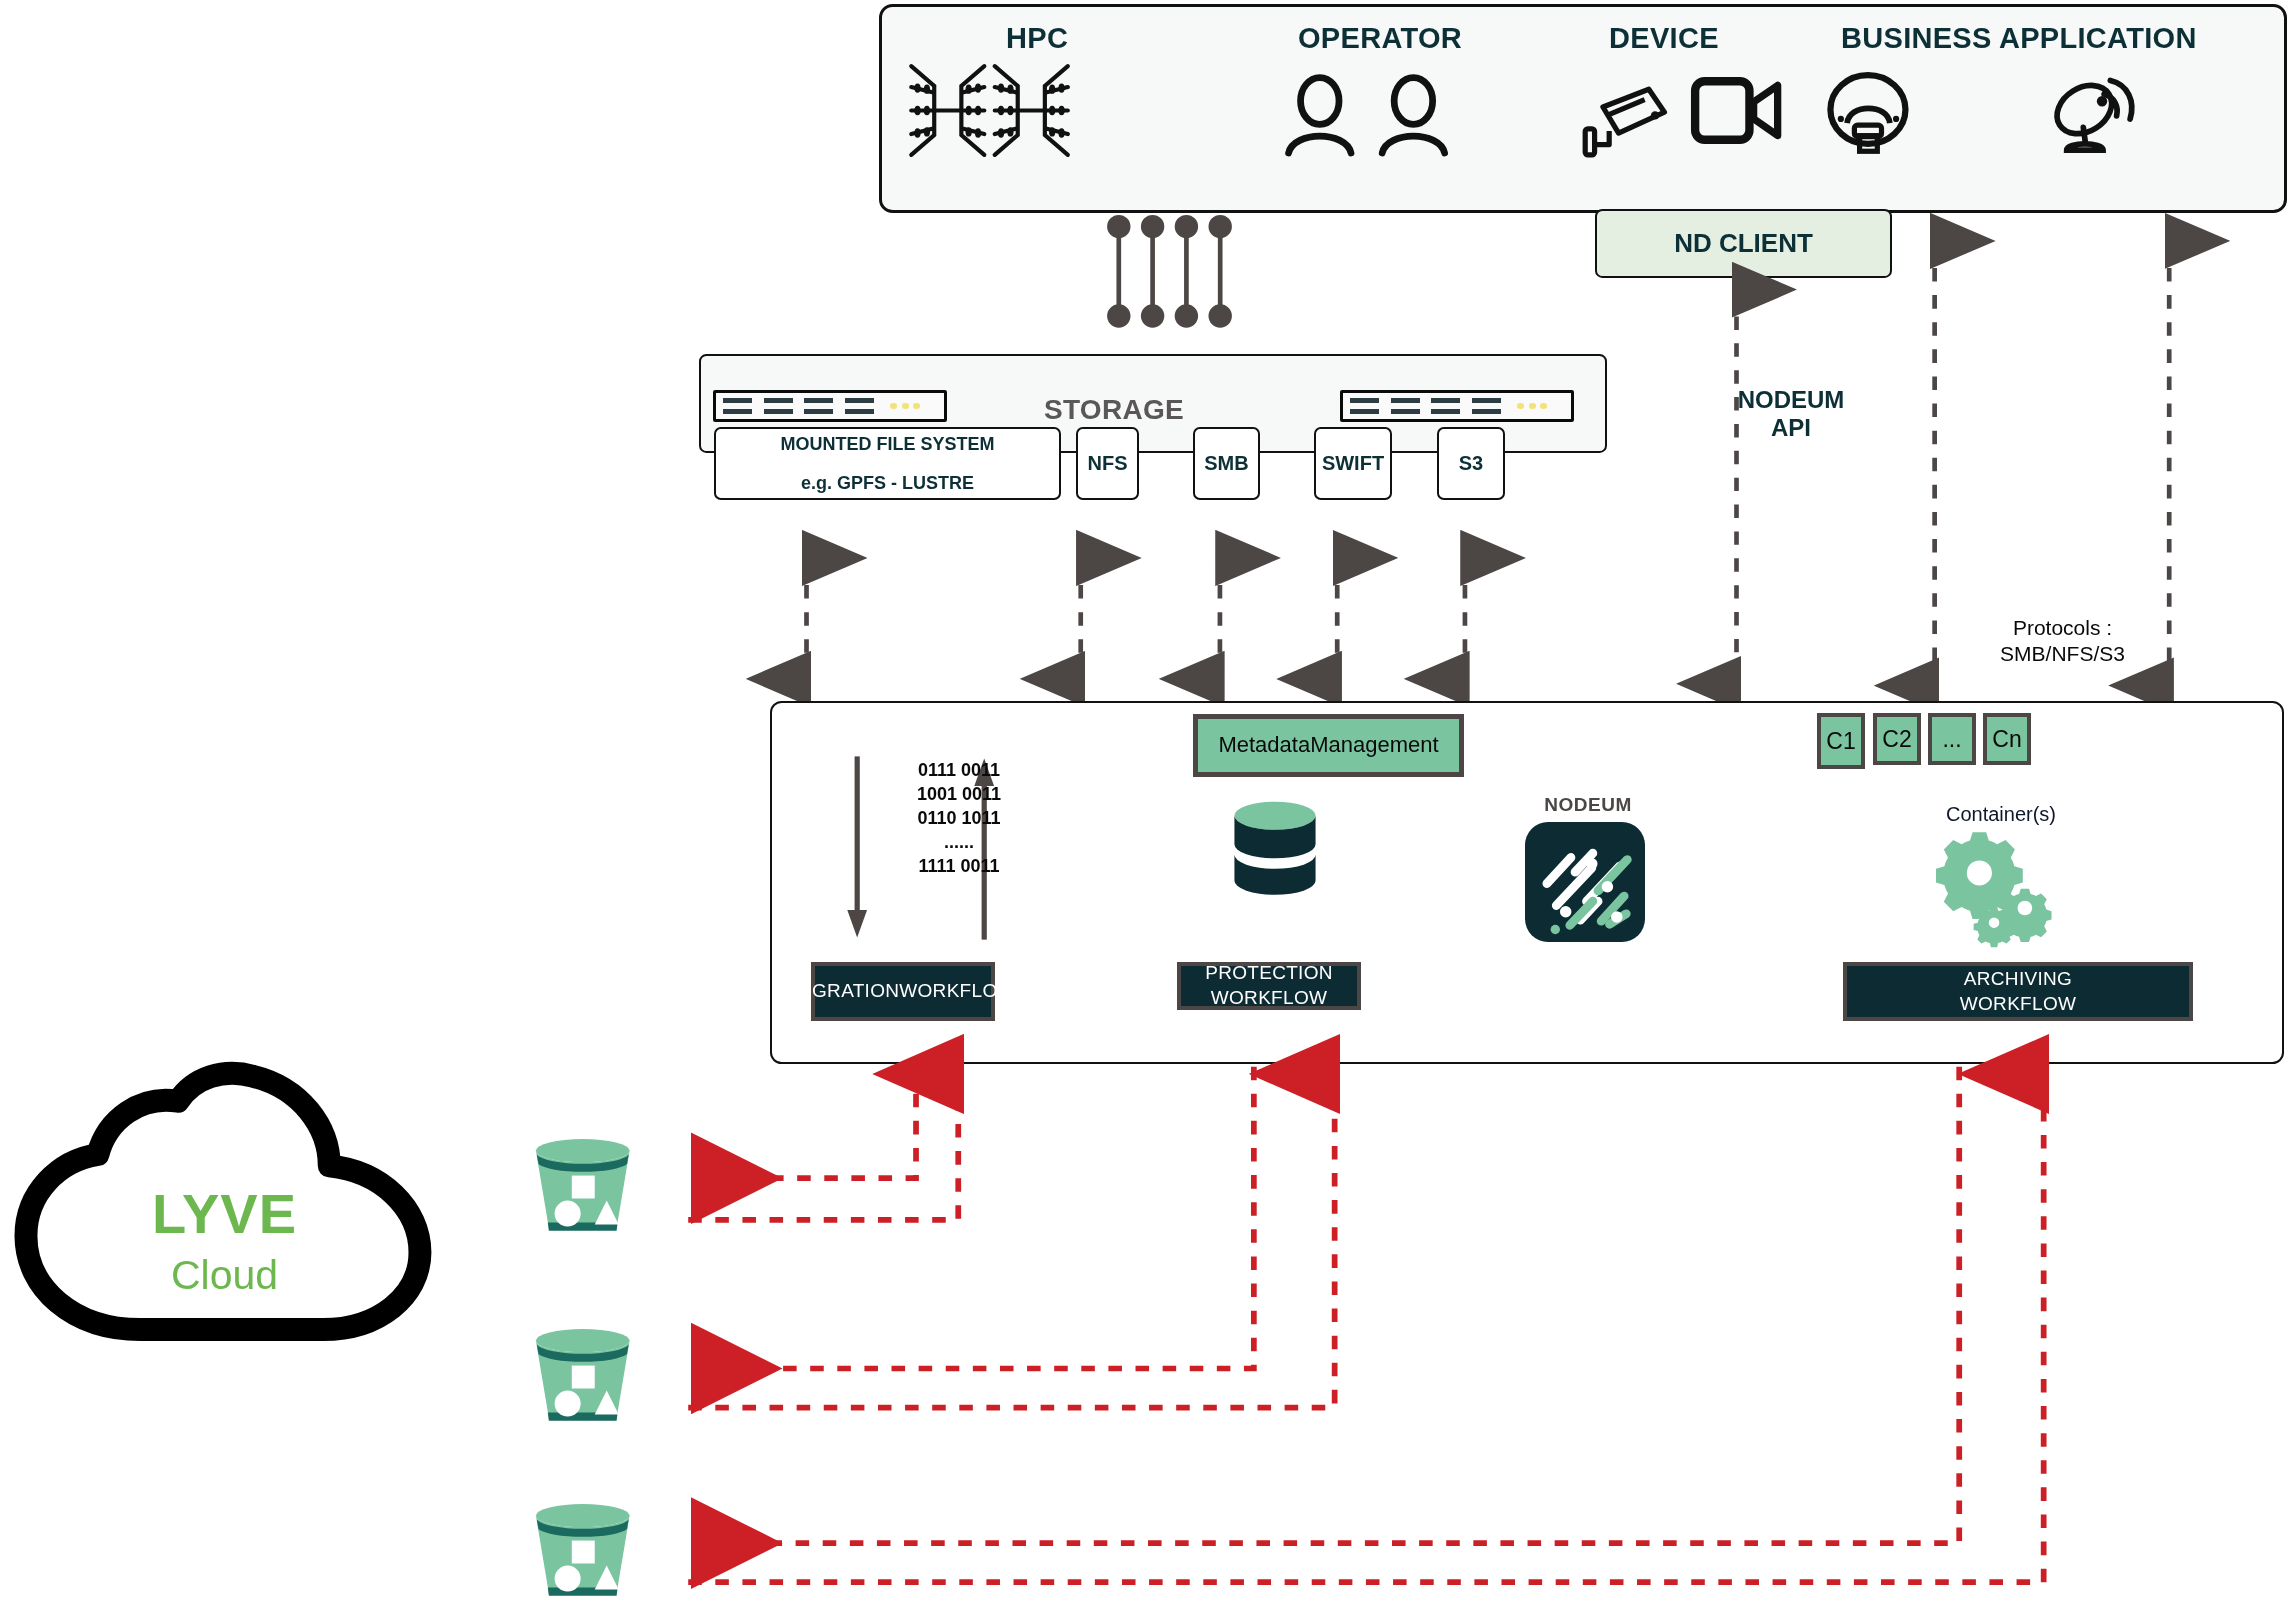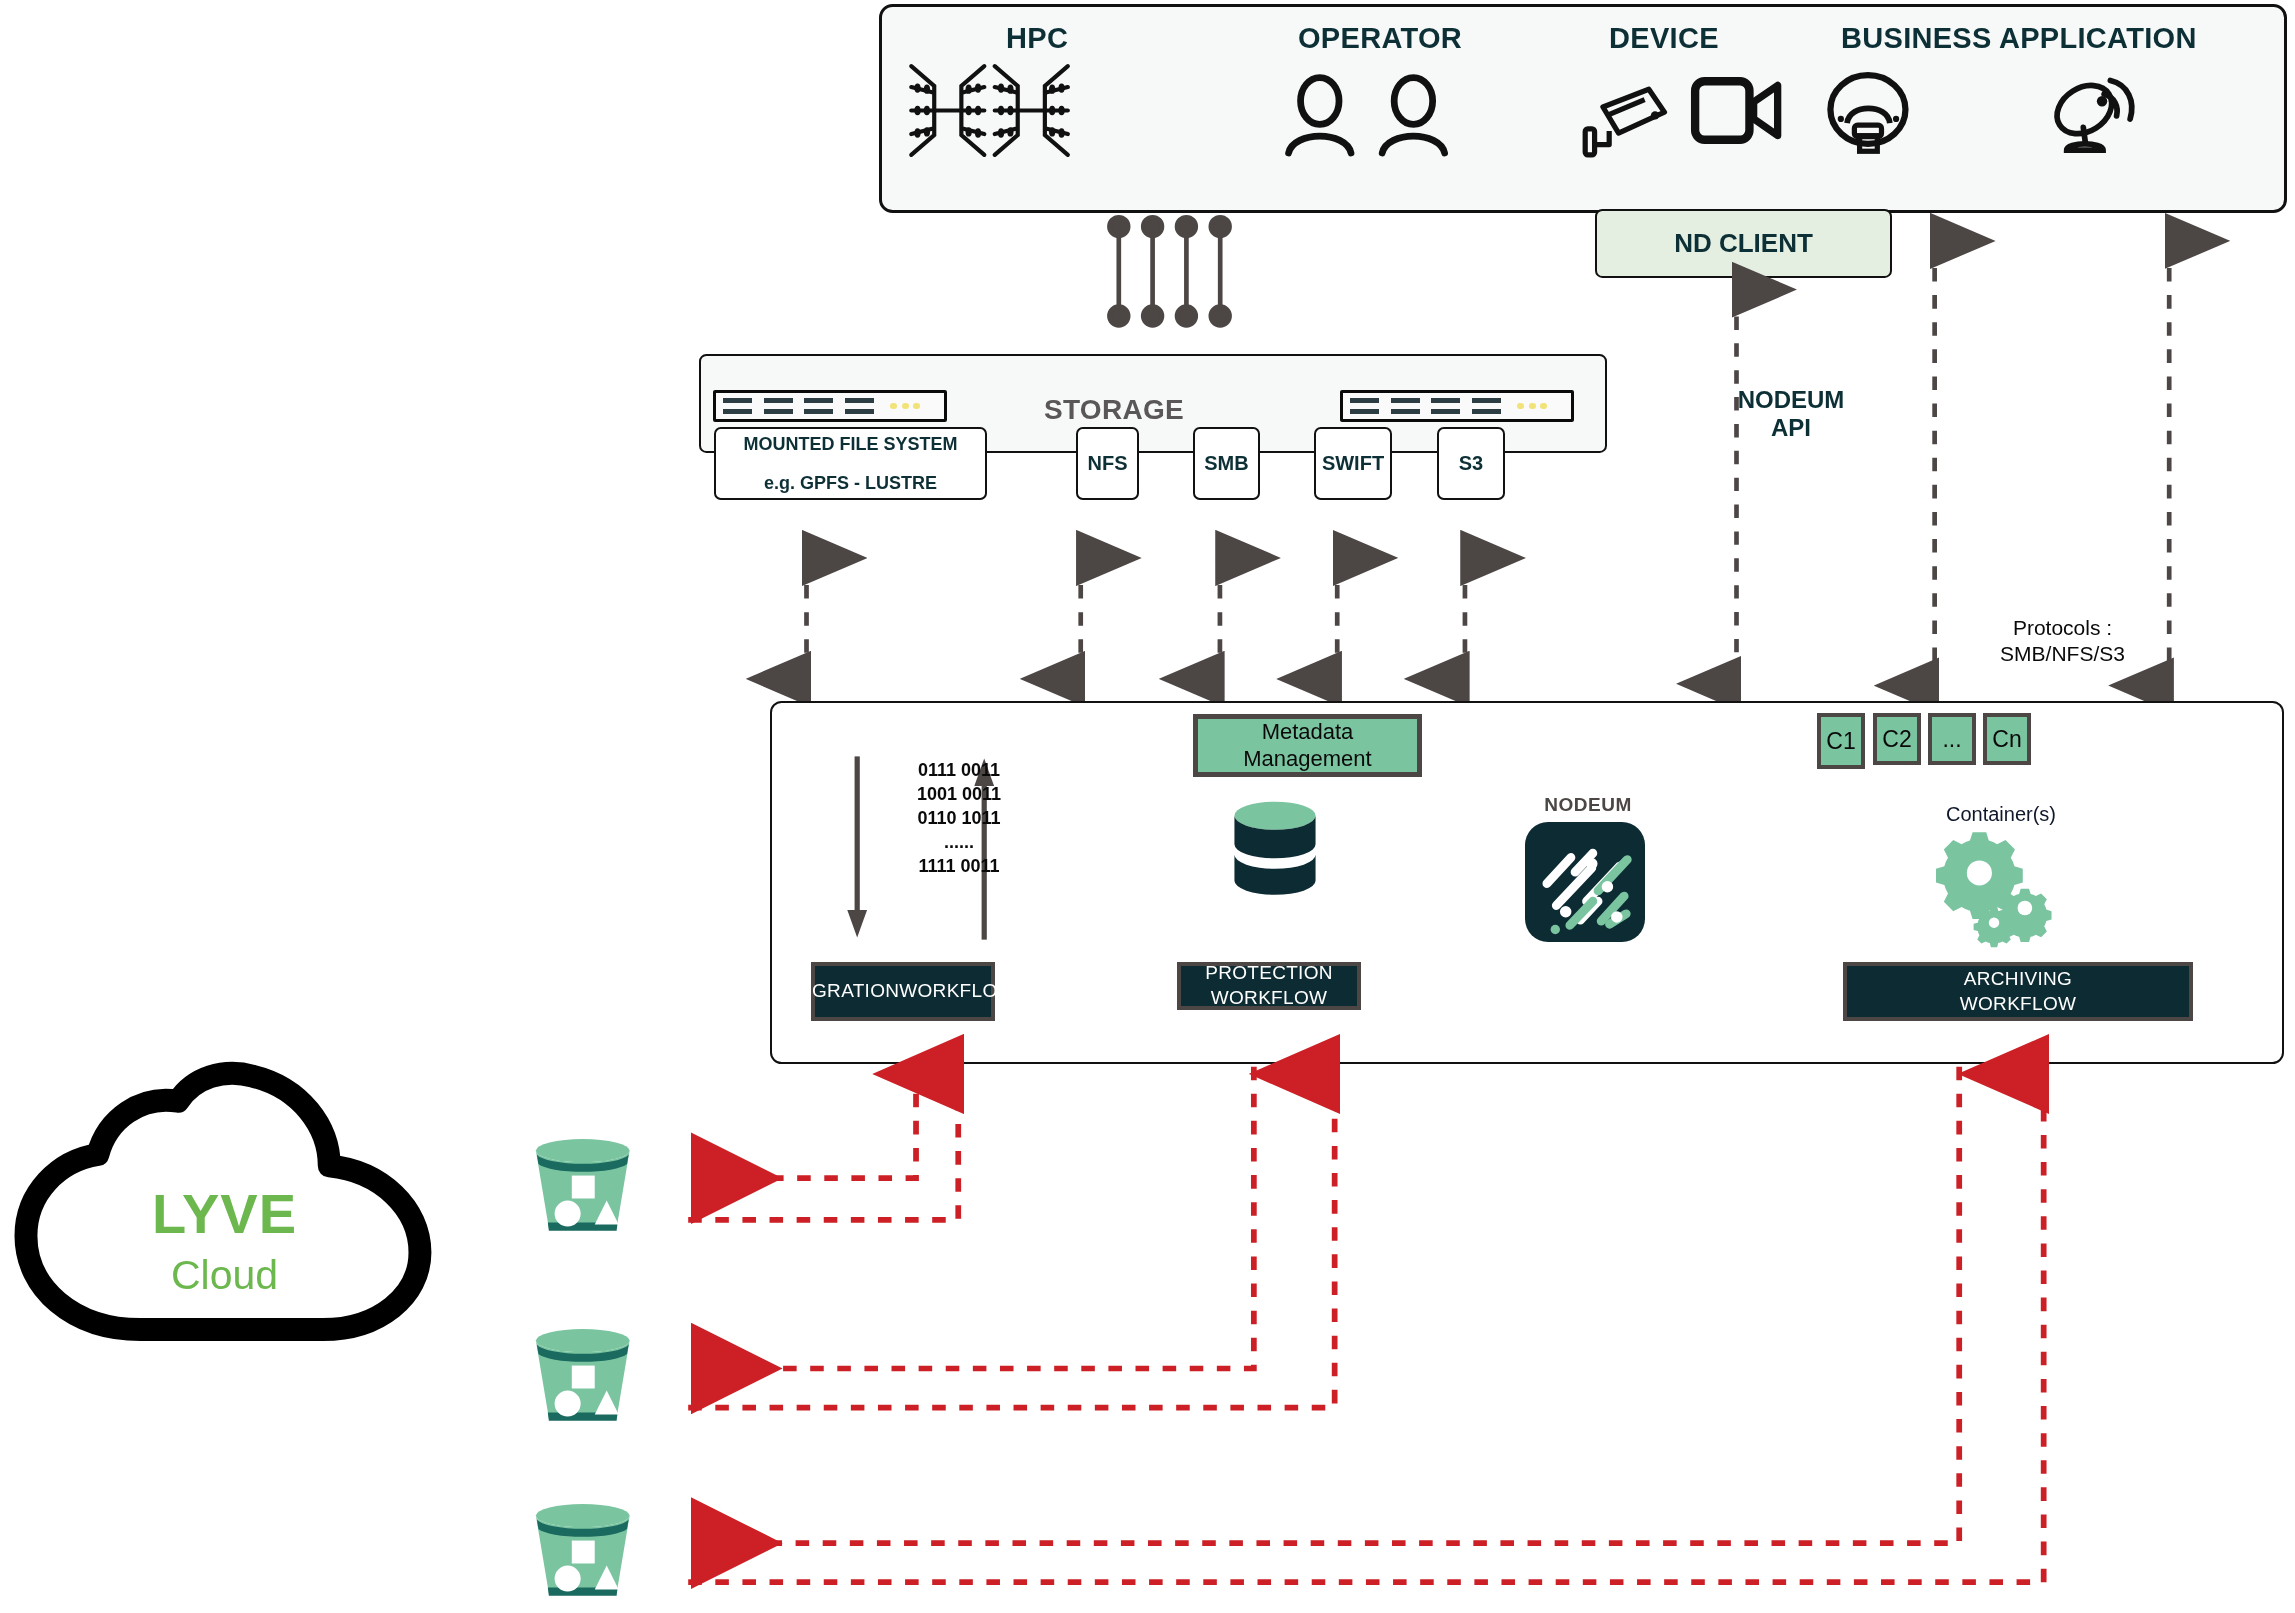--- a/index.html
+++ b/index.html
@@ -240,21 +240,21 @@
         <i></i>
         <i></i>
       </span>
     <span class="sw-dots">
         <i></i>
         <i></i>
         <i></i>
       </span>
   </div>
 
-  <div class="abs proto-box ctr" id="mfs" style="left:714px;top:427px;width:273px;height:73px;flex-direction:column;gap:16px;">
+  <div class="abs proto-box ctr" id="mfs" style="left:714px;top:427px;width:347px;height:73px;flex-direction:column;gap:16px;">
     <span>MOUNTED FILE SYSTEM</span>
     <span>e.g. GPFS - LUSTRE</span>
   </div>
 
   <div class="abs proto-box ctr" style="left:1076px;top:427px;width:63px;height:73px;">
     <span>NFS</span>
   </div>
   <div class="abs proto-box ctr" style="left:1193px;top:427px;width:67px;height:73px;">
     <span>SMB</span>
   </div>
@@ -318,21 +318,21 @@
 1001 0011
 0110 1011
 ......
 1111 0011</div>
 
   <div class="abs wf-box ctr" style="left:811px;top:962px;width:184px;height:59px;">
     <span>MIGRATION</span>
     <span>WORKFLOW</span>
   </div>
 
-  <div class="abs meta-box ctr" style="left:1193px;top:714px;width:229px;height:63px;flex-direction:column;">
+  <div class="abs meta-box ctr" style="left:1193px;top:714px;width:271px;height:63px;">
     <span>Metadata</span>
     <span>Management</span>
   </div>
 
   <svg class="abs" style="left:1223px;top:800px;" width="104" height="99" viewBox="0 0 200 190">
     <ellipse cx="100" cy="30" rx="78" ry="27" fill="#7ac4a0"></ellipse>
     <path d="M22 30 L22 85 A78 27 0 0 0 178 85 L178 30 A78 27 0 0 1 22 30 Z" fill="#0d2b33"></path>
     <path d="M22 105 L22 155 A78 27 0 0 0 178 155 L178 105 A78 27 0 0 1 22 105 Z" fill="#0d2b33"></path>
   </svg>
 

